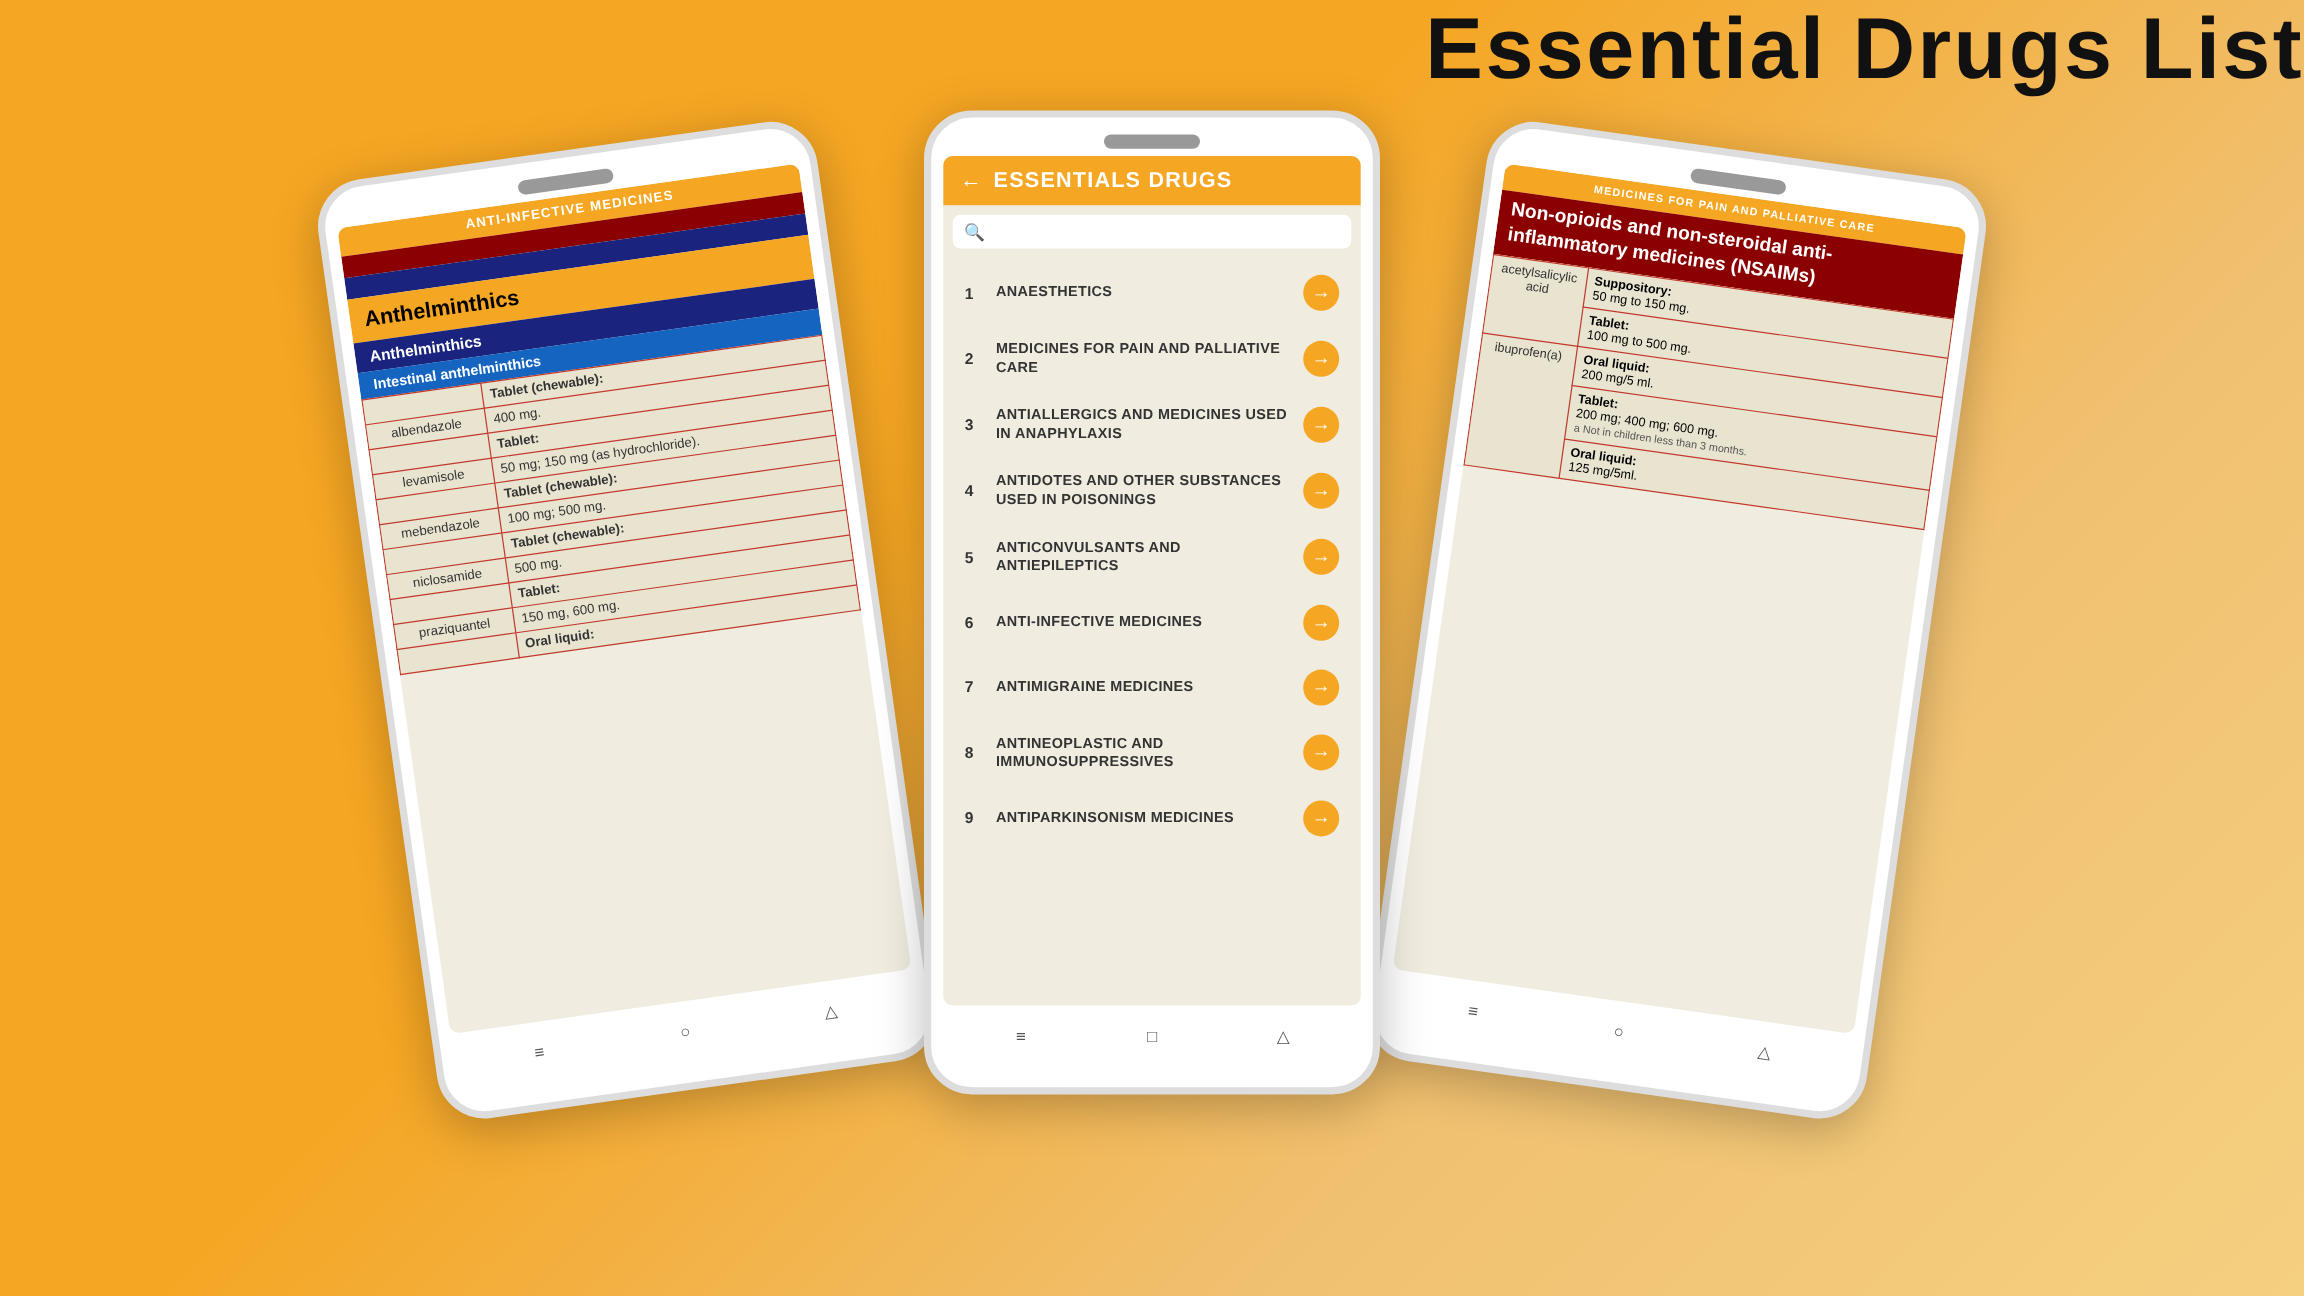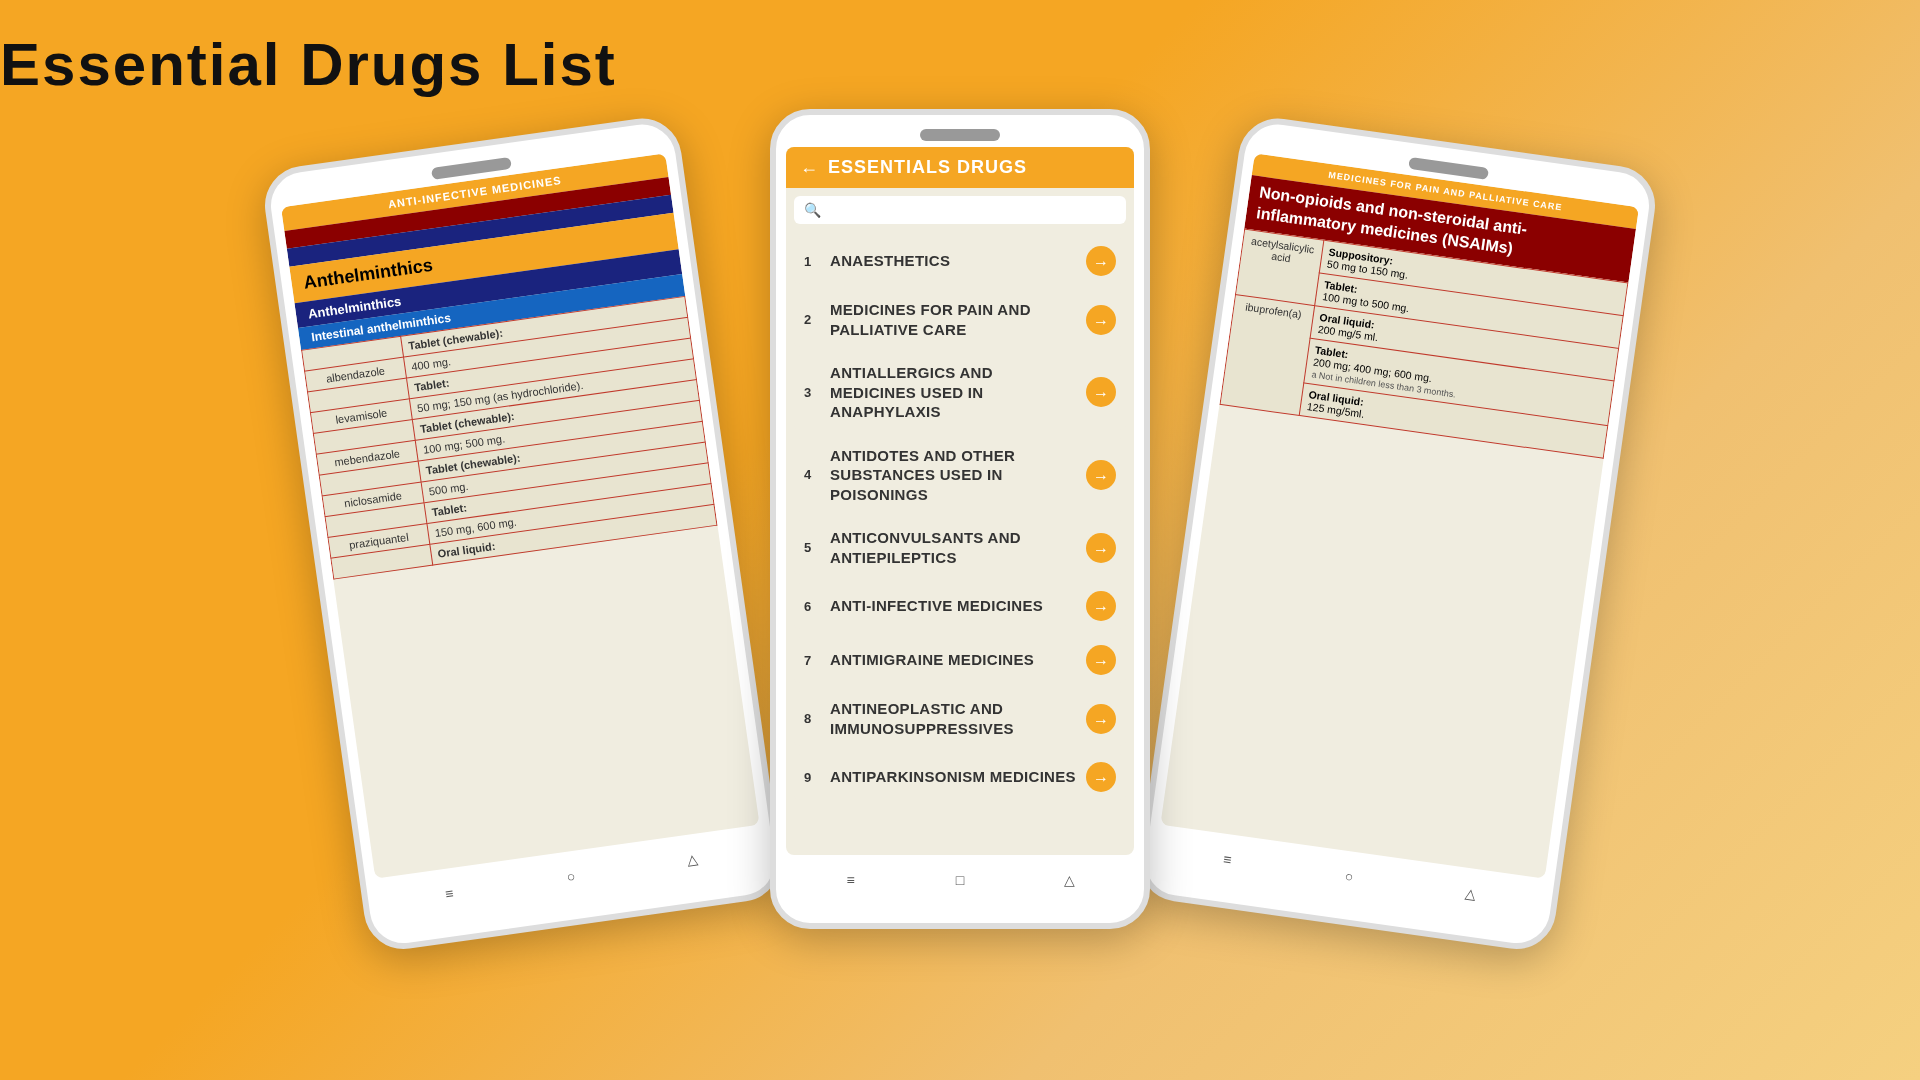--- a/index.html
+++ b/index.html
@@ -7,25 +7,24 @@
     body {
       width: 1920px;
       height: 1080px;
       background: linear-gradient(135deg, #f5a623 0%, #f5a623 40%, #f0c070 70%, #f5d080 100%);
       font-family: Arial, sans-serif;
       overflow: hidden;
       position: relative;
     }
 
     .page-title {
-      text-align: left;
-      font-size: 60px;
+      text-align: right;
+      font-size: 72px;
       font-weight: 900;
       color: #111;
-      padding-top: 30px;
       letter-spacing: 2px;
     }
 
     .phones-container {
       display: flex;
       justify-content: center;
       align-items: flex-start;
       gap: 40px;
       margin-top: 20px;
       padding: 0 80px;
@@ -222,21 +221,21 @@
 
     .menu-num {
       font-size: 13px;
       font-weight: bold;
       color: #333;
       width: 16px;
       flex-shrink: 0;
     }
 
     .menu-label {
-      font-size: 15px;
+      font-size: 12px;
       font-weight: bold;
       color: #333;
       flex: 1;
       text-transform: uppercase;
       letter-spacing: 0.3px;
       line-height: 1.3;
     }
 
     .menu-arrow {
       width: 30px;

